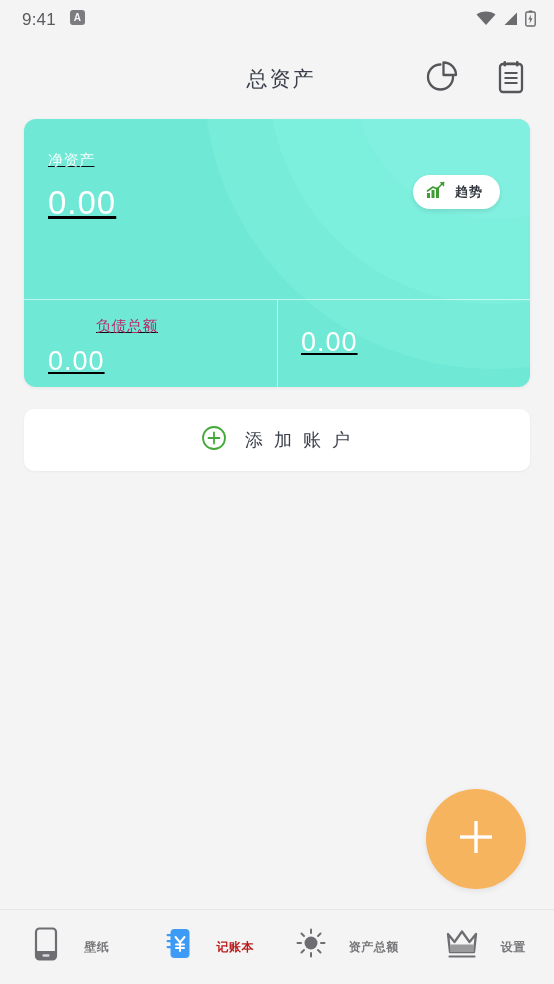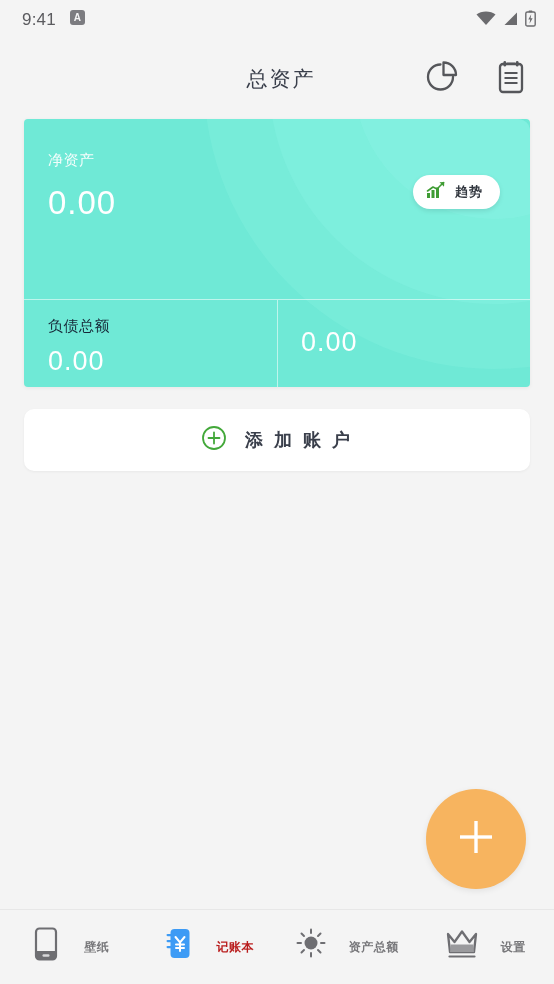--- a/index.html
+++ b/index.html
@@ -79,24 +79,25 @@
   }
   .hdr-icon {
     display: block;
     cursor: pointer;
   }
 
   
   .summary-card {
     position: relative;
     margin: 1px 24px 0 24px;
-    border-radius: 4px;
+    border-radius: 12px;
     overflow: hidden;
     background: #6fe9d6;
     box-shadow: 0 1px 4px rgba(0,0,0,0.06);
+    text-decoration: underline;
   }
   .card-arcs {
     position: absolute;
     inset: 0;
     pointer-events: none;
   }
   .card-top {
     position: relative;
     height: 180px;
     padding: 32px 24px 0 24px;
@@ -155,23 +156,24 @@
     content: "";
     position: absolute;
     left: 0;
     top: 0;
     bottom: 0;
     width: 1px;
     background: rgba(255,255,255,0.55);
   }
   .cell-label {
     font-size: 15px;
-    color: #0f172a;
+    color: #be185d;
     opacity: 0.92;
     letter-spacing: 0.5px;
+    margin-left: 48px;
   }
   .cell-value {
     margin-top: 10px;
     font-size: 27px;
     color: #ffffff;
     font-weight: 300;
     letter-spacing: 1px;
   }
 
   
@@ -179,21 +181,20 @@
     margin: 22px 24px 0 24px;
     height: 62px;
     background: #ffffff;
     border-radius: 10px;
     display: flex;
     align-items: center;
     justify-content: center;
     gap: 18px;
     cursor: pointer;
     box-shadow: 0 1px 3px rgba(0,0,0,0.05);
-    font-weight: bold;
   }
   .add-account-label {
     font-size: 18px;
     color: #3a3f4b;
     letter-spacing: 3px;
   }
 
   
   .fab {
     position: absolute;

